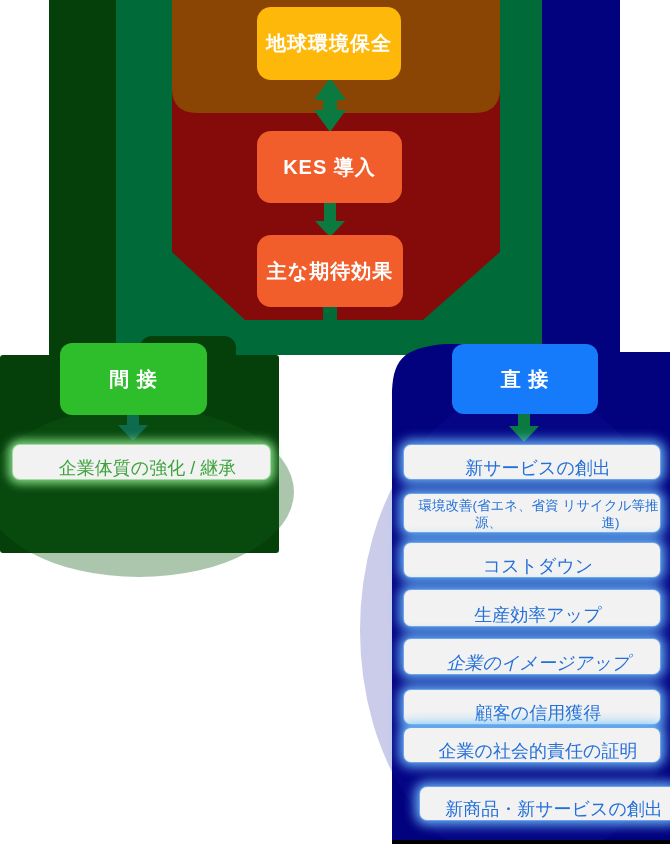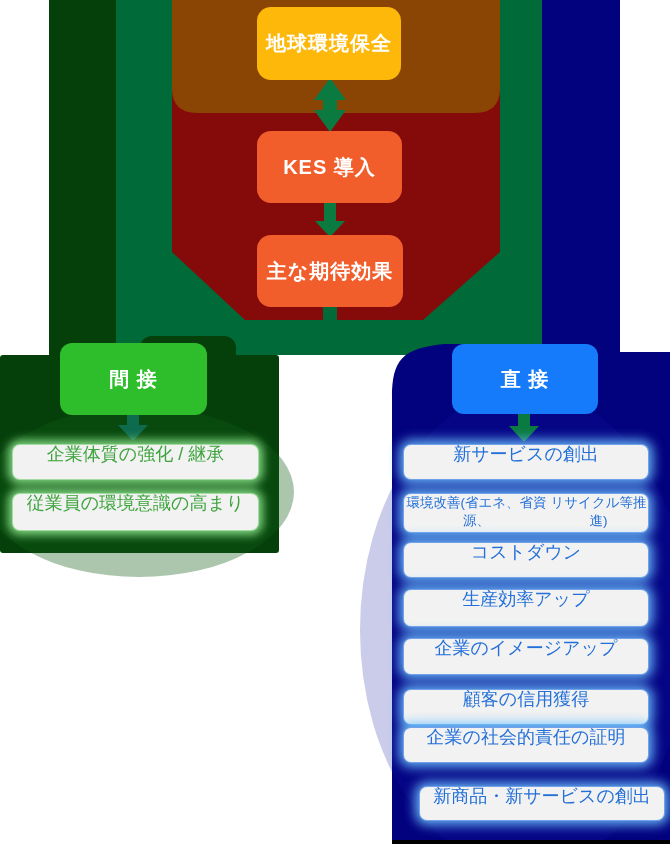--- a/index.html
+++ b/index.html
@@ -13,42 +13,43 @@
     position:absolute;display:flex;align-items:center;justify-content:center;
     color:#ffffff;font-weight:bold;font-size:20px;letter-spacing:1px;
     border-radius:14px;text-align:center;
   }
   .node-goal{left:257px;top:7px;width:144px;height:73px;background:#fdb80a;}
   .node-kes{left:257px;top:131px;width:145px;height:72px;background:#f15e2c;}
   .node-effects{left:257px;top:235px;width:146px;height:72px;background:#f15e2c;}
   .node-indirect{left:60px;top:343px;width:147px;height:72px;background:#2ebd2b;border-radius:12px;}
   .node-direct{left:452px;top:344px;width:146px;height:70px;background:#157bfa;border-radius:12px;}
   .item{
-    position:absolute;display:flex;align-items:flex-start;justify-content:center;
+    position:absolute;display:flex;align-items:flex-end;justify-content:center;
     background:#f2f2f2;border-radius:8px;font-size:18px;text-align:center;
     line-height:1.1;
+    padding-left:12px;
   }
   .item-left{
     left:12px;width:245px;color:#3da33c;
     border:1px solid rgba(130,210,130,0.7);
     box-shadow:0 0 10px 4px rgba(150,240,150,0.85);
   }
   .item-right{
     left:403px;width:244px;color:#2470d8;
     border:1px solid rgba(80,140,230,0.8);
     box-shadow:0 0 12px 4px rgba(110,195,255,0.9);
   }
   .item-right.two-line{flex-direction:row;font-size:13.5px;line-height:1.3;}
   .li1{top:444px;height:34px;}
   .li2{top:493px;height:36px;}
   .ri1{top:444px;height:34px;}
   .ri2{top:493px;height:38px;}
   .ri3{top:542px;height:34px;}
   .ri4{top:589px;height:36px;}
-  .ri5{top:638px;height:35px;}
+  .ri5{top:638px;height:35px;font-style:italic;}
   .ri6{top:689px;height:34px;}
   .ri7{top:727px;height:34px;}
   .ri8{top:786px;height:33px;margin-left:16px;}
 </style>
 </head>
 <body>
 
 <div class="stage">
 
   <svg width="670" height="844" viewBox="0 0 670 844">
@@ -92,23 +93,20 @@
   <div class="node node-indirect">
     <span>間 接</span>
   </div>
   <div class="node node-direct">
     <span>直 接</span>
   </div>
 
   <div class="item item-left li1">
     <span>企業体質の強化 / 継承</span>
   </div>
-  <div class="item item-left li2">
-    <span>従業員の環境意識の高まり</span>
-  </div>
 
   <div class="item item-right ri1">
     <span>新サービスの創出</span>
   </div>
   <div class="item item-right two-line ri2">
     <span>環境改善(省エネ、省資源、</span>
     <span>リサイクル等推進)</span>
   </div>
   <div class="item item-right ri3">
     <span>コストダウン</span>

